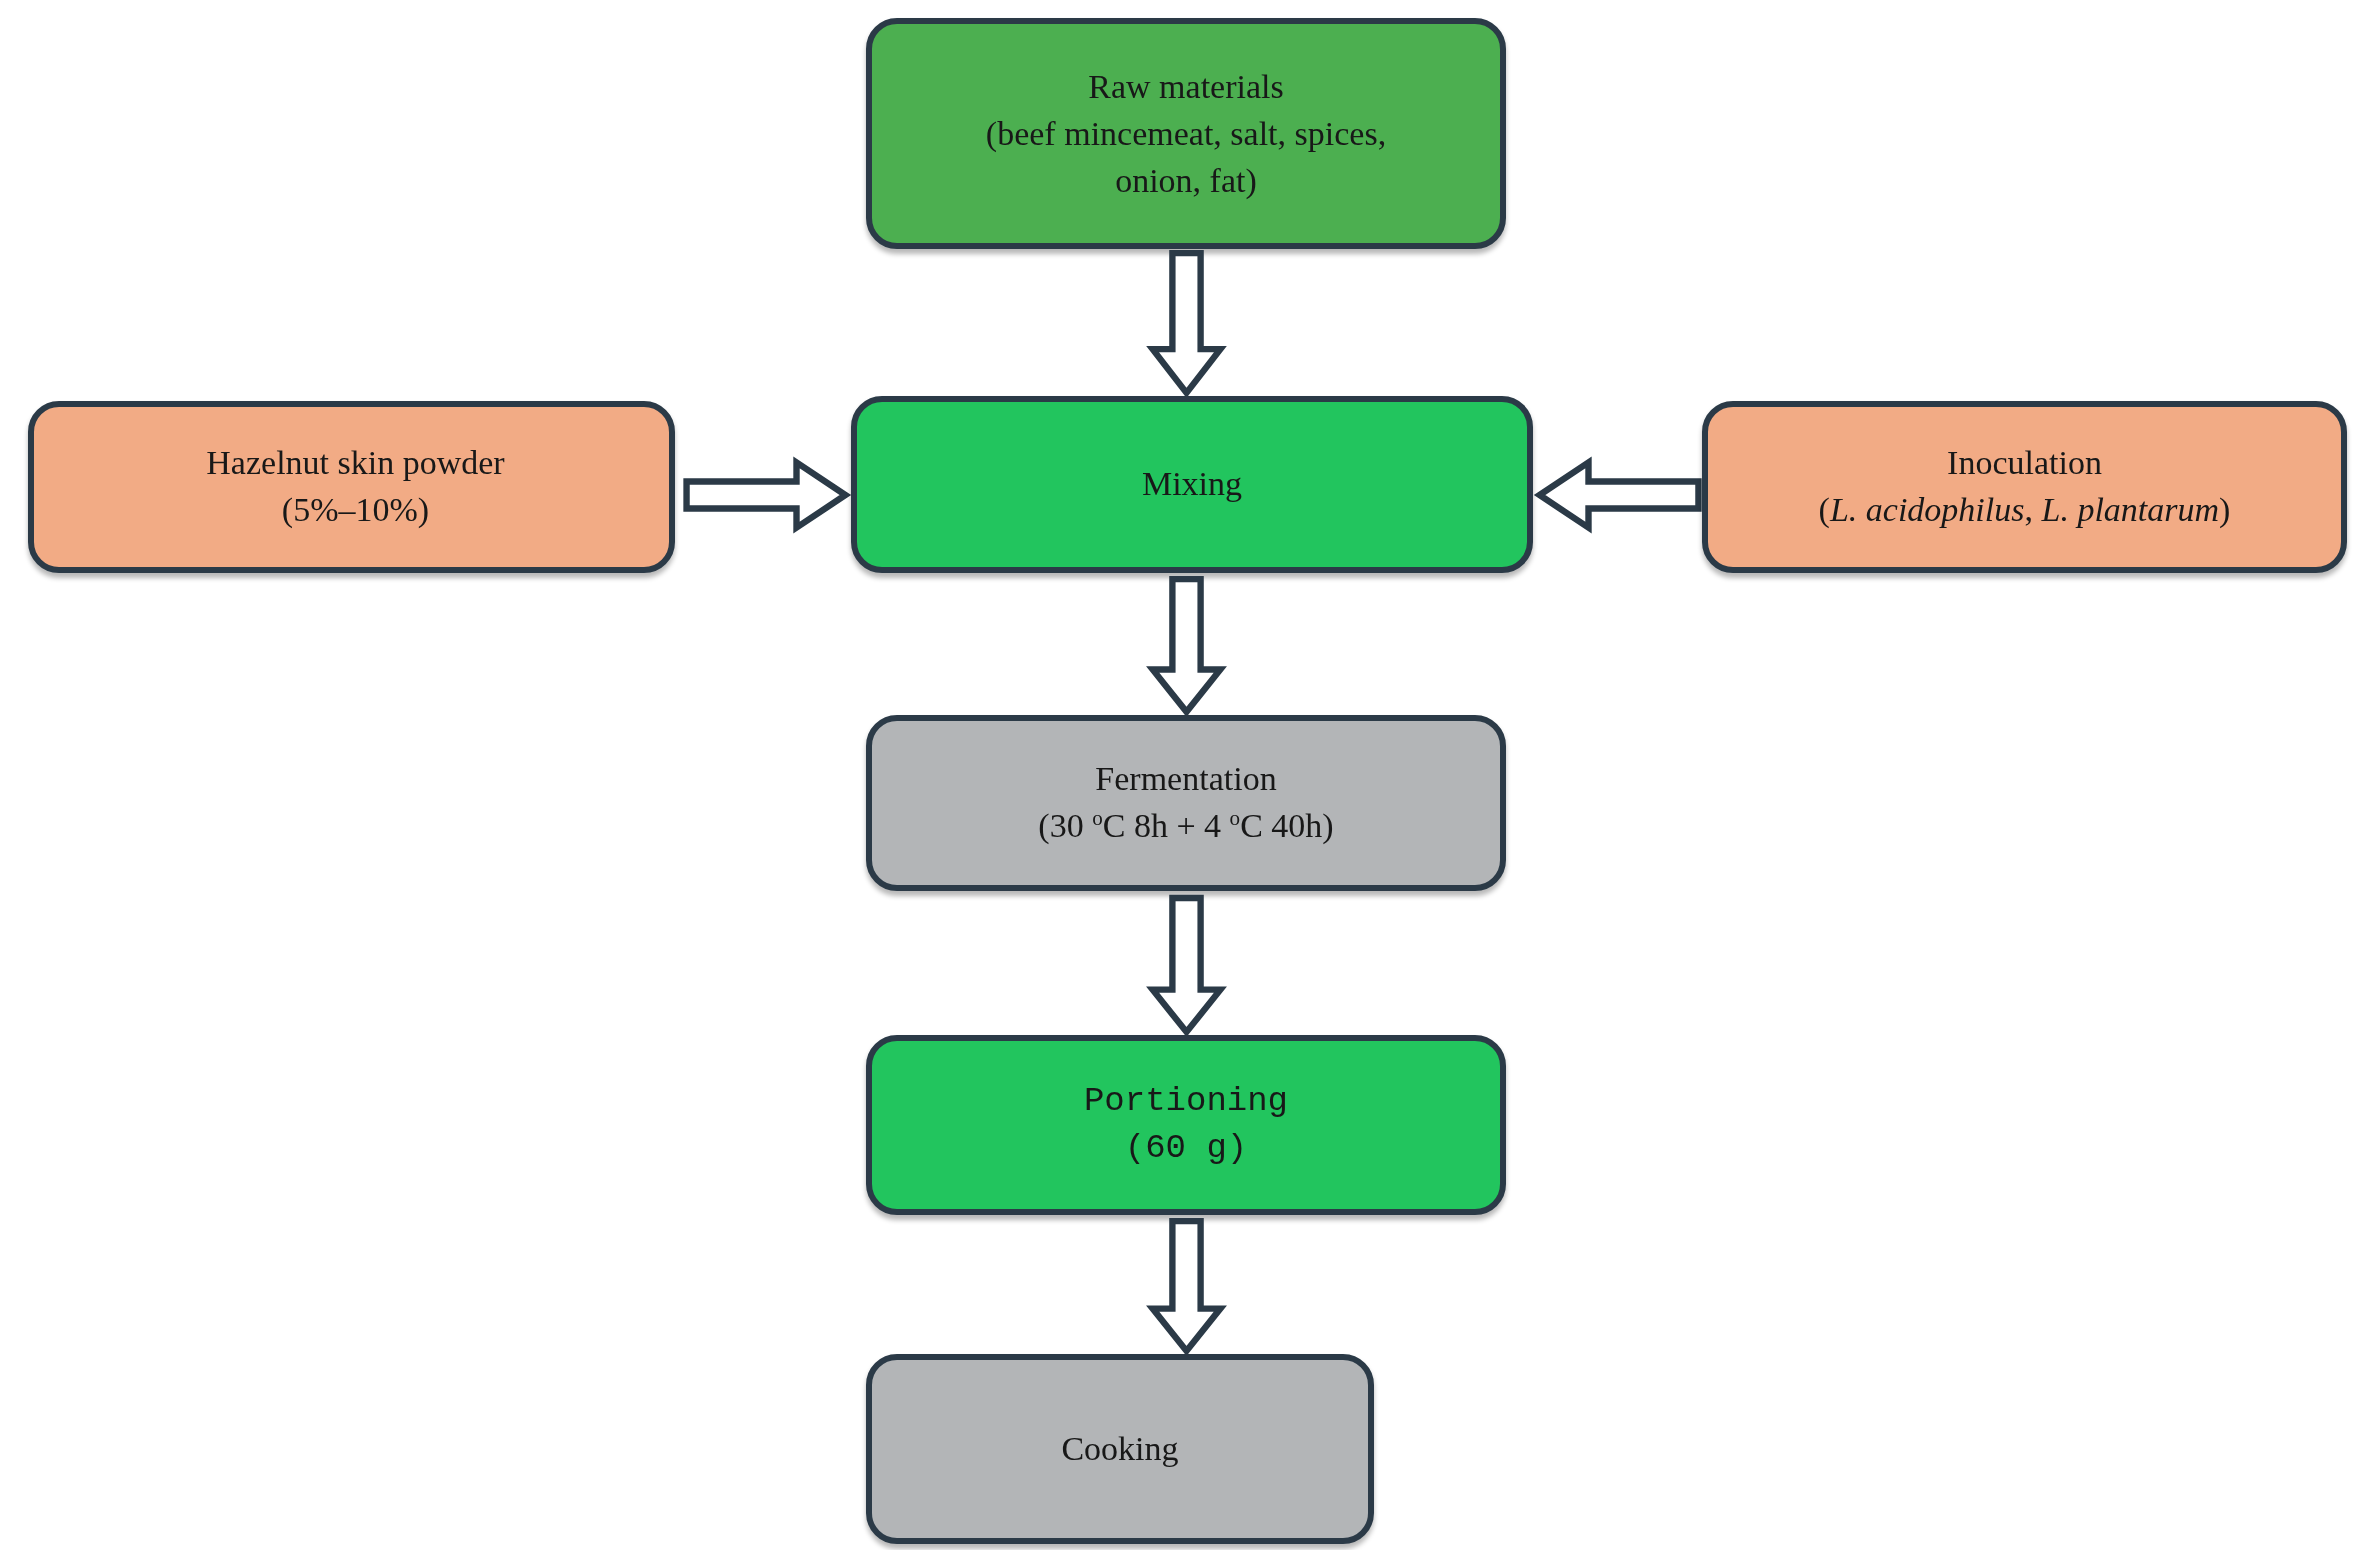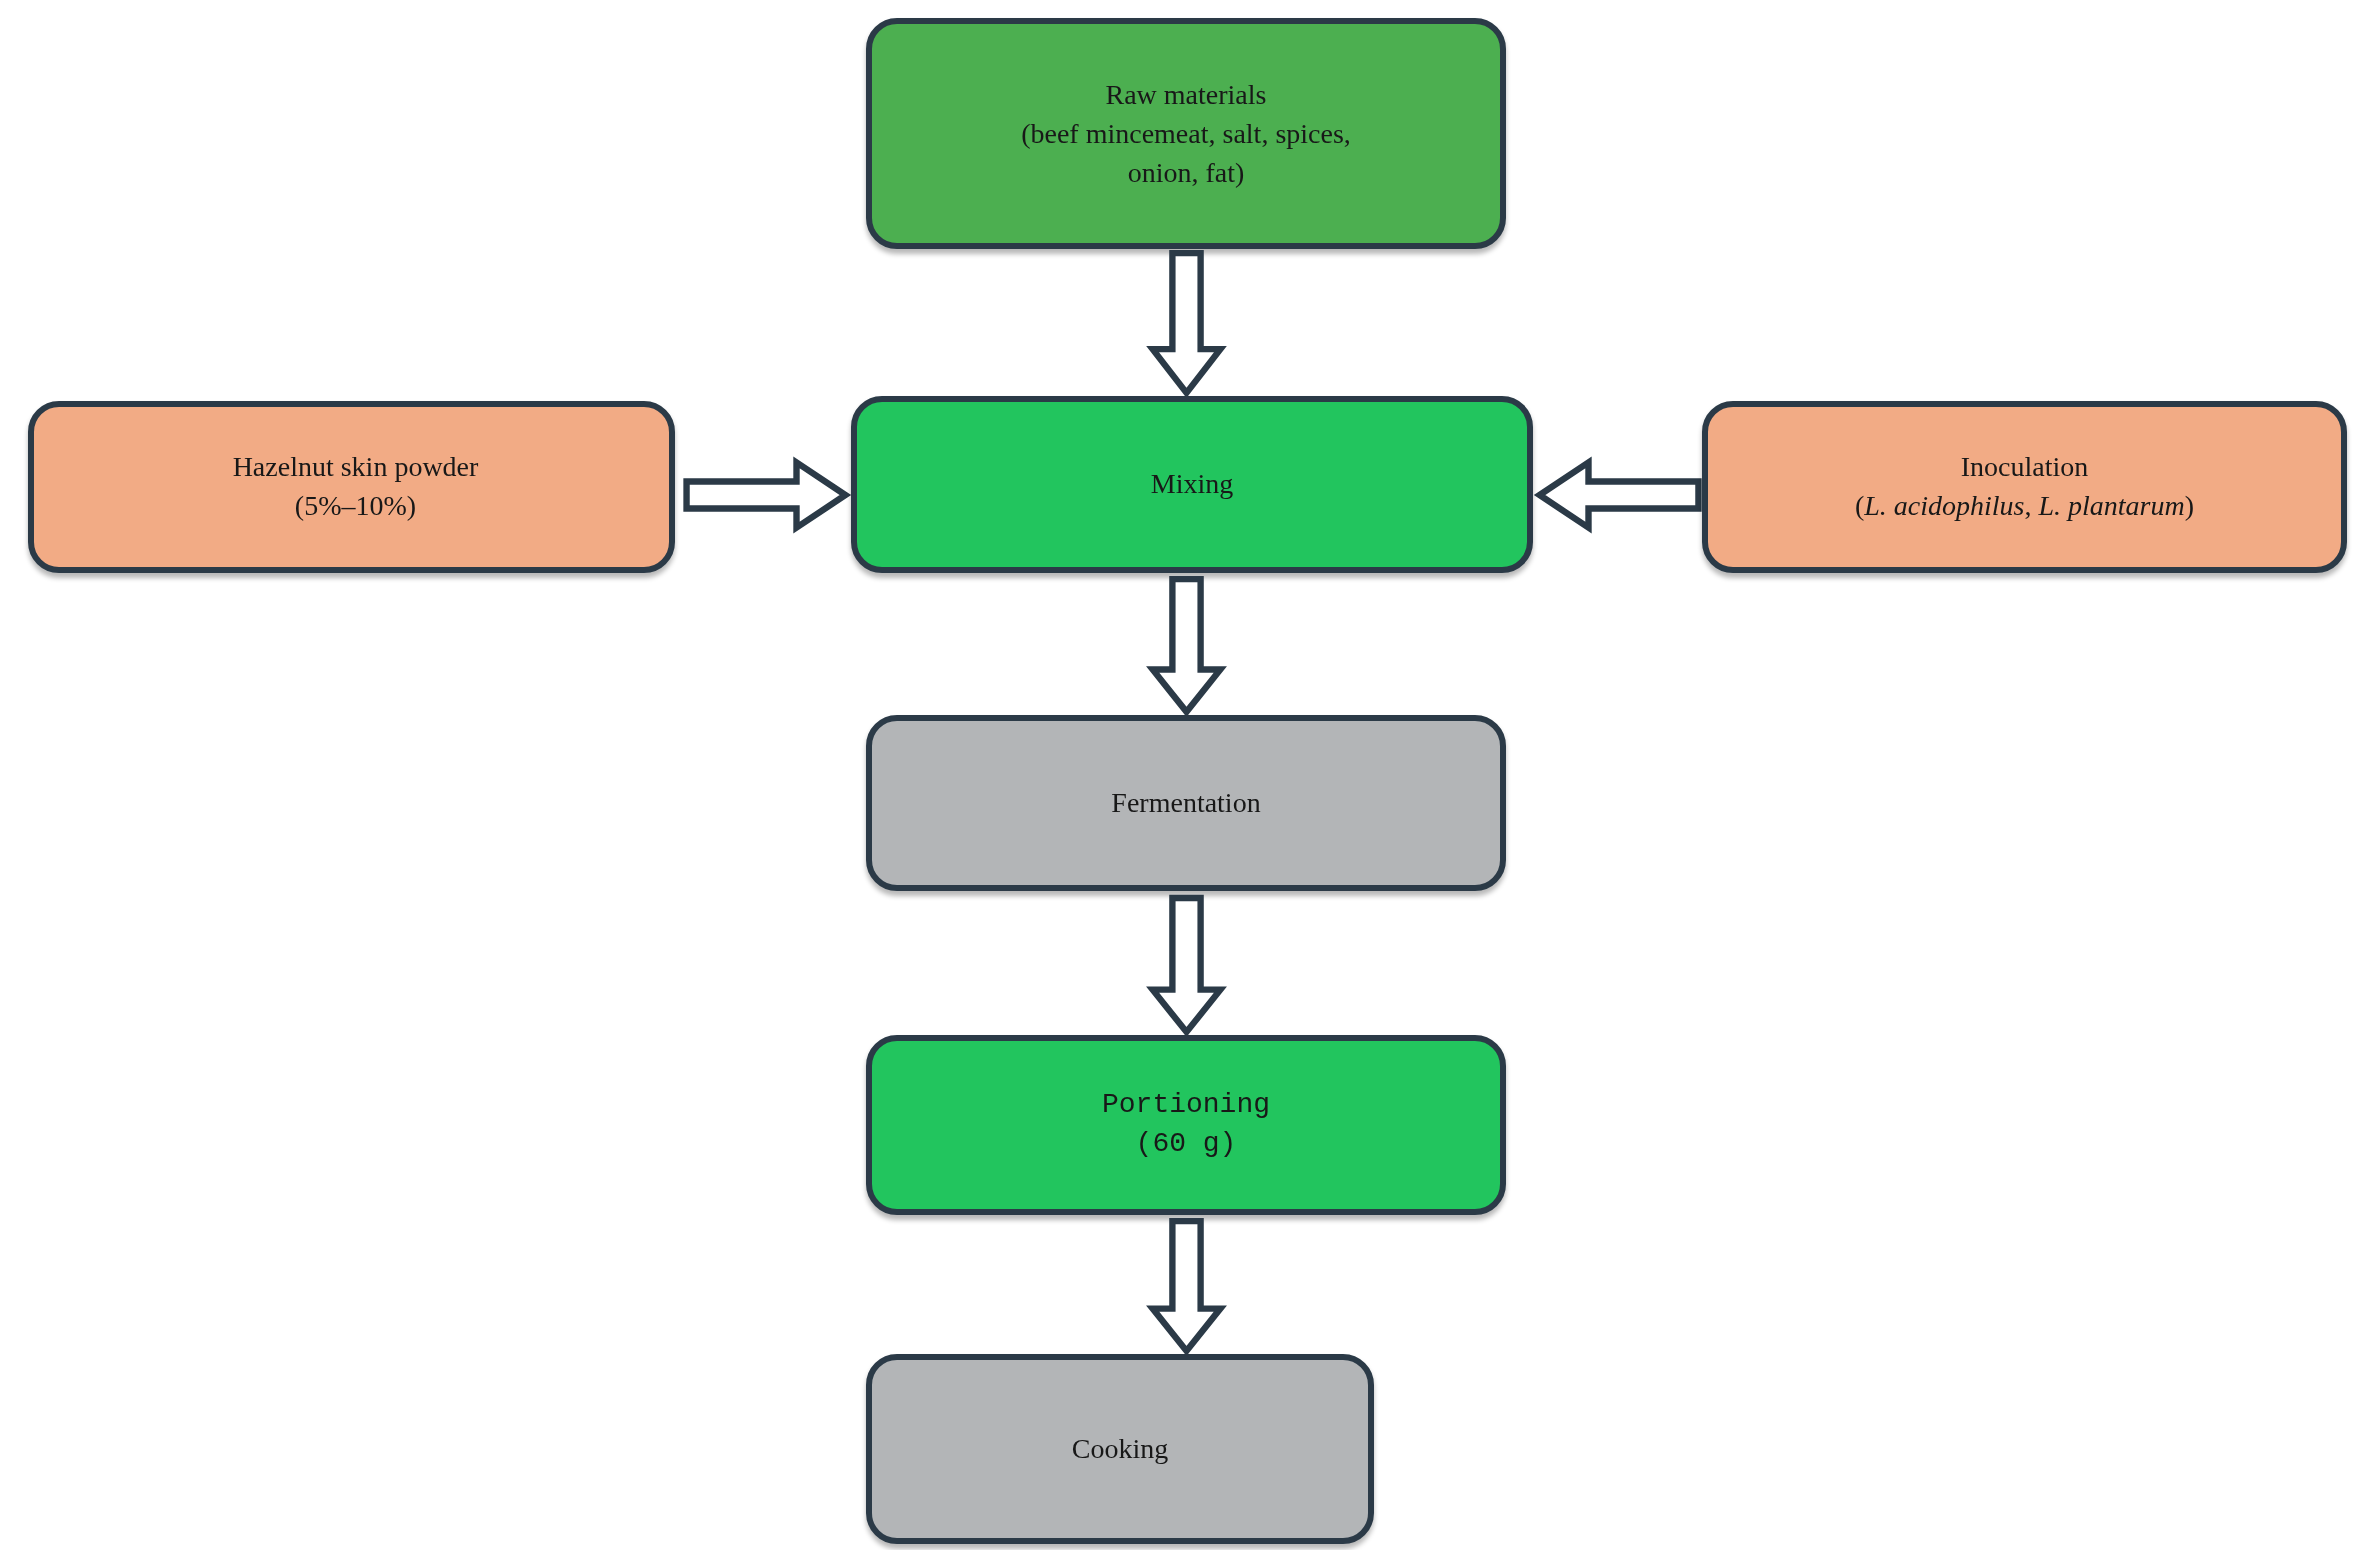--- a/index.html
+++ b/index.html
@@ -28,21 +28,21 @@
     position: absolute;
     box-sizing: border-box;
     border: 6.4px solid #2b3a47;
     border-radius: 31px;
     display: flex;
     flex-direction: column;
     align-items: center;
     justify-content: center;
     text-align: center;
     line-height: 1.30;
-    font-size: 28px;
+    font-size: 34px;
     color: #181818;
     box-shadow: 0 4.3px 5px rgba(0,0,0,0.28);
   }
   .node .line { display: block; white-space: nowrap; }
   .node .line + .line { margin-top: 2.8px; }
 
   .fill-green  { background: #4caf50; }
   .fill-blue   { background: #22c55e; }
   .fill-orange { background: #f2ab85; }
   .fill-gray   { background: #b3b5b7; }
@@ -118,20 +118,21 @@
   </div>
 
   <div class="arrow" id="arrow-mixing-to-ferm">
     <svg viewBox="0 0 112 196" width="79" height="139" aria-hidden="true">
       <path d="M 36 4 L 76 4 L 76 132 L 104 132 L 56 192 L 8 132 L 36 132 Z" fill="#ffffff" stroke="#2b3a47" stroke-width="9" stroke-linejoin="miter"></path>
     </svg>
   </div>
 
   <div class="node fill-gray" id="node-fermentation">
     <span class="line">Fermentation</span>
+    <span class="line"><span>(30 </span><span class="sup">o</span><span>C  8h + 4 </span><span class="sup">o</span><span>C  40h)</span></span>
   </div>
 
   <div class="arrow" id="arrow-ferm-to-port">
     <svg viewBox="0 0 112 198" width="79" height="140" aria-hidden="true">
       <path d="M 36 4 L 76 4 L 76 134 L 104 134 L 56 194 L 8 134 L 36 134 Z" fill="#ffffff" stroke="#2b3a47" stroke-width="9" stroke-linejoin="miter"></path>
     </svg>
   </div>
 
   <div class="node fill-blue" id="node-portioning">
     <span class="line">Portioning</span>

